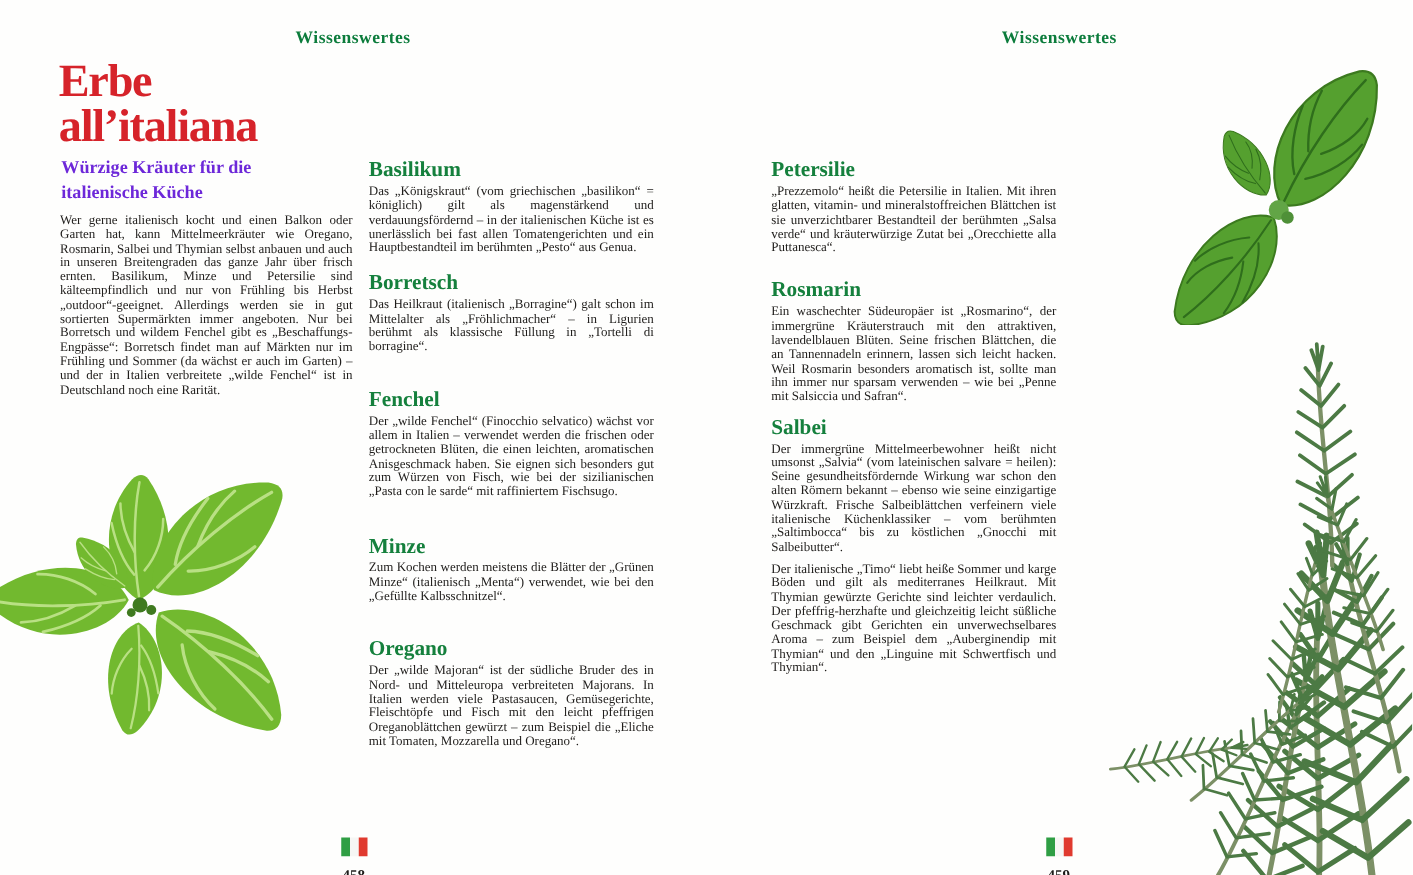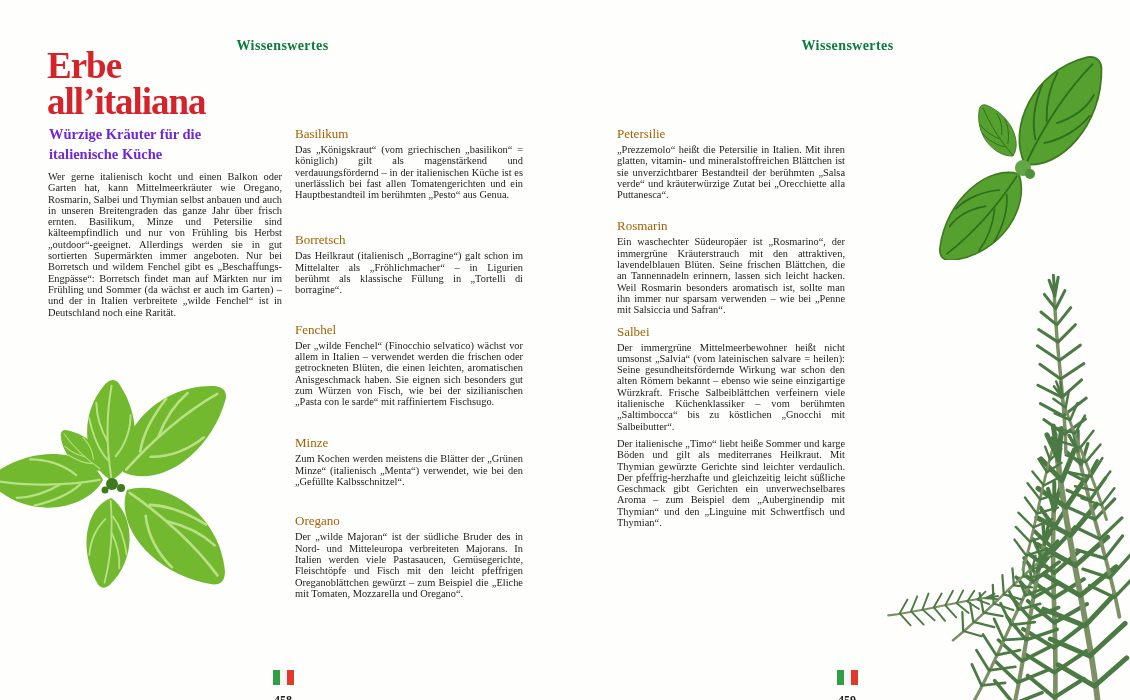--- a/index.html
+++ b/index.html
@@ -2,21 +2,21 @@
 <html><head>
 <meta charset="utf-8">
 <style>
   html,body { margin:0; padding:0; background:#ffffff; }
   .spread {
     position:relative; width:1130px; height:700px;
     background:#fefefd; overflow:hidden;
     font-family:"Liberation Serif", serif; color:#1e1c1a;
   }
   .page-header {
-    position:absolute; top:38px; width:565px; text-align:center;
+    position:absolute; top:23px; width:565px; text-align:center;
     font-weight:bold; font-size:14px; letter-spacing:0.4px; color:#0c7c3c;
   }
   .page-header.left  { left:0; }
   .page-header.right { left:565px; }
 
   .title {
     position:absolute; left:47px; top:48px; margin:0;
     font-family:Liberation Serif, serif; font-weight:bold;
     font-size:37px; line-height:36px; letter-spacing:-1px; color:#d6232a;
   }
@@ -25,24 +25,24 @@
     font-weight:bold; font-size:14.5px; line-height:20px; color:#6d28d9;
   }
   .intro {
     position:absolute; left:48px; top:171px; width:234px; margin:0;
     font-size:10.4px; line-height:11.3px; text-align:justify;
   }
   .col { position:absolute; top:126px; width:228px; }
   .col.c2 { left:295px; }
   .col.c3 { left:617px; }
   .sec h3 {
-    margin:0 0 2px 0; font-size:13px; font-weight:normal; color:#a16207;
+    margin:0 0 2px 0; font-size:17px; font-weight:bold; color:#15803d;
   }
   .sec p { margin:0; font-size:10.4px; line-height:11.3px; text-align:justify; }
-  .g20 { margin-top:32px; } .g26 { margin-top:26px; } .g28 { margin-top:28px; }
+  .g20 { margin-top:12px; } .g26 { margin-top:26px; } .g28 { margin-top:28px; }
   .g18 { margin-top:18px; } .g8  { margin-top:8px;  } .g6  { margin-top:6px; }
 
   .pagenum {
     position:absolute; top:693px; width:60px; text-align:center;
     font-weight:bold; font-size:12px; color:#1e1c1a;
   }
   .pagenum.left  { left:253px; }
   .pagenum.right { left:817px; }
   .flag {
     position:absolute; top:670px; width:60px; height:16px;

